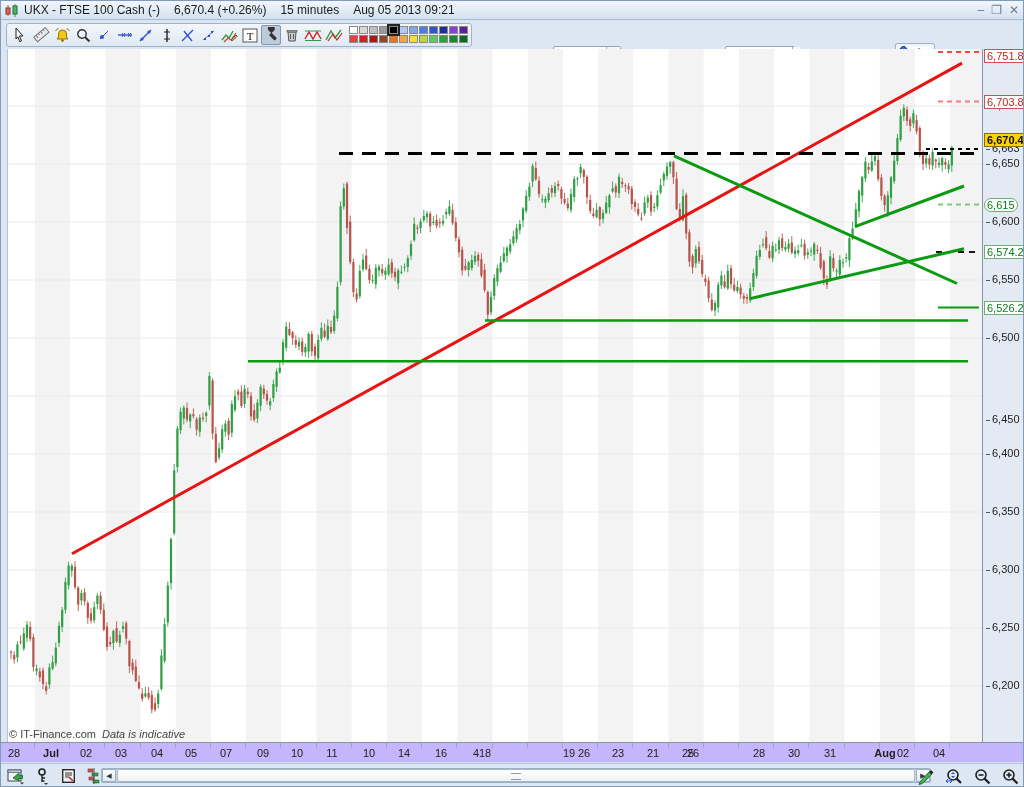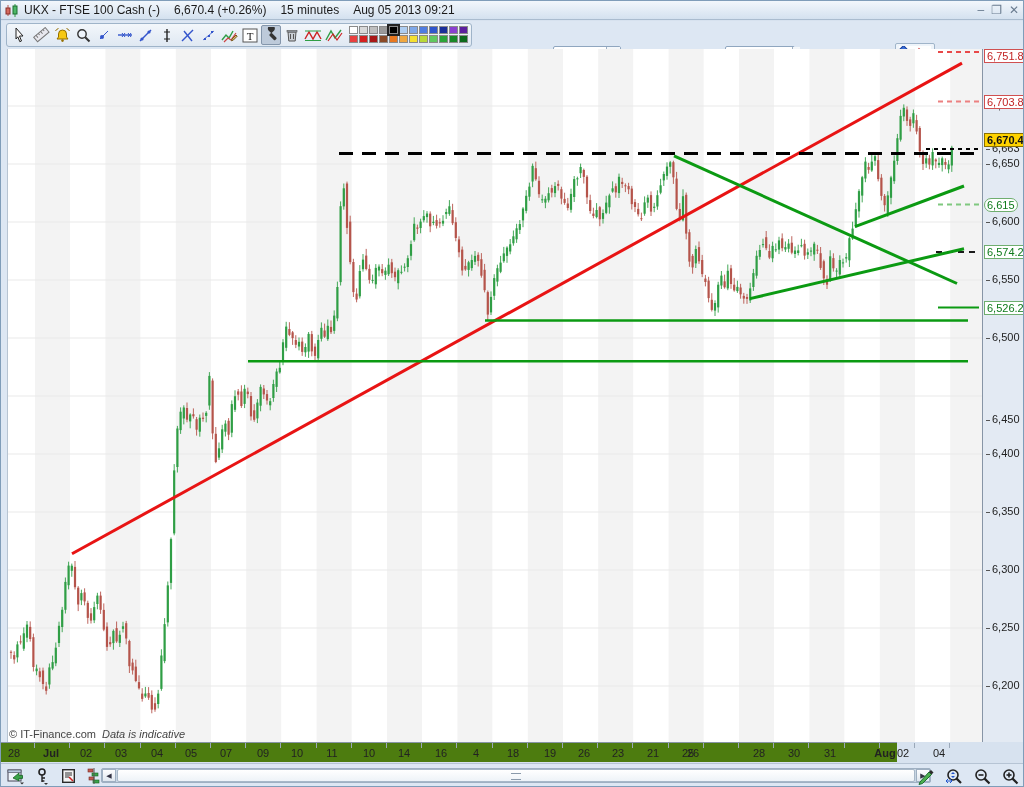--- a/index.html
+++ b/index.html
@@ -51,21 +51,21 @@
   #pricebar { position:absolute; left:6px; top:2px; width:470px; height:17px; background:rgba(248,251,254,0.92);
     border-bottom:1px solid #b5c2d0; border-right:1px solid #c5d0dc; display:flex; align-items:center; font-size:11px; color:#222; z-index:5; }
   #price-tab { height:17px; border:1px solid #9fb4c9; background:linear-gradient(#fbfdfe,#e4ecf4);
     display:flex; align-items:center; padding:0 4px; margin-right:6px; font-size:11px; }
   #price-tab svg { margin-left:4px; }
 
   #status-note { position:absolute; left:8px; top:679px; font-size:11px; color:#444; z-index:4; }
   #status-note .ital { font-style:italic; margin-left:6px; }
 
   
-  #xaxis { position:absolute; left:0; top:741px; width:896px; height:20px; background:#4d7c0f; border-top:1px solid #8795a6; }
+  #xaxis { position:absolute; left:0; top:741px; width:1024px; height:20px; background:#c4b5fd; border-top:1px solid #8795a6; }
   .xlab { position:absolute; top:4px; font-size:11px; color:#222; transform:translateX(-50%); }
   .xlab.bold { font-weight:bold; }
   .xsep { position:absolute; top:0; width:1px; height:5px; background:#9aa8b8; }
 
   
   #bottombar { position:absolute; left:0; top:762px; width:1024px; height:25px; background:#dde7f3; border-top:1px solid #b6c4d4;
     display:flex; align-items:center; }
   .bicon { width:22px; height:20px; display:flex; align-items:center; justify-content:center; margin-left:4px; }
   #hscroll { position:absolute; left:100px; top:4px; width:830px; height:15px; background:#c9d6e3; border:1px solid #9fb0c2; border-radius:2px; display:flex; }
   .scroll-arrow { width:14px; height:13px; background:linear-gradient(#fdfdfe,#dfe7ef); border:1px solid #9fb0c2;
@@ -945,22 +945,22 @@
     <div class="xlab" style="left: 156px;">04</div>
     <div class="xlab" style="left: 190px;">05</div>
     <div class="xlab" style="left: 225px;">07</div>
     <div class="xlab" style="left: 262px;">09</div>
     <div class="xlab" style="left: 296px;">10</div>
     <div class="xlab" style="left: 331px;">11</div>
     <div class="xlab" style="left: 368px;">10</div>
     <div class="xlab" style="left: 403px;">14</div>
     <div class="xlab" style="left: 440px;">16</div>
     <div class="xlab" style="left: 475px;">4</div>
-    <div class="xlab" style="left: 512px;">18</div>
-    <div class="xlab" style="left: 549px;">19</div>
+    <div class="xlab" style="left: 484px;">18</div>
+    <div class="xlab" style="left: 568px;">19</div>
     <div class="xlab" style="left: 583px;">26</div>
     <div class="xlab" style="left: 617px;">23</div>
     <div class="xlab" style="left: 652px;">21</div>
     <div class="xlab" style="left: 687px;">25</div>
     <div class="xlab" style="left: 692px;">26</div>
     <div class="xlab" style="left: 758px;">28</div>
     <div class="xlab" style="left: 793px;">30</div>
     <div class="xlab" style="left: 829px;">31</div>
     <div class="xlab bold" style="left: 884px;">Aug</div>
     <div class="xlab" style="left: 902px;">02</div>

